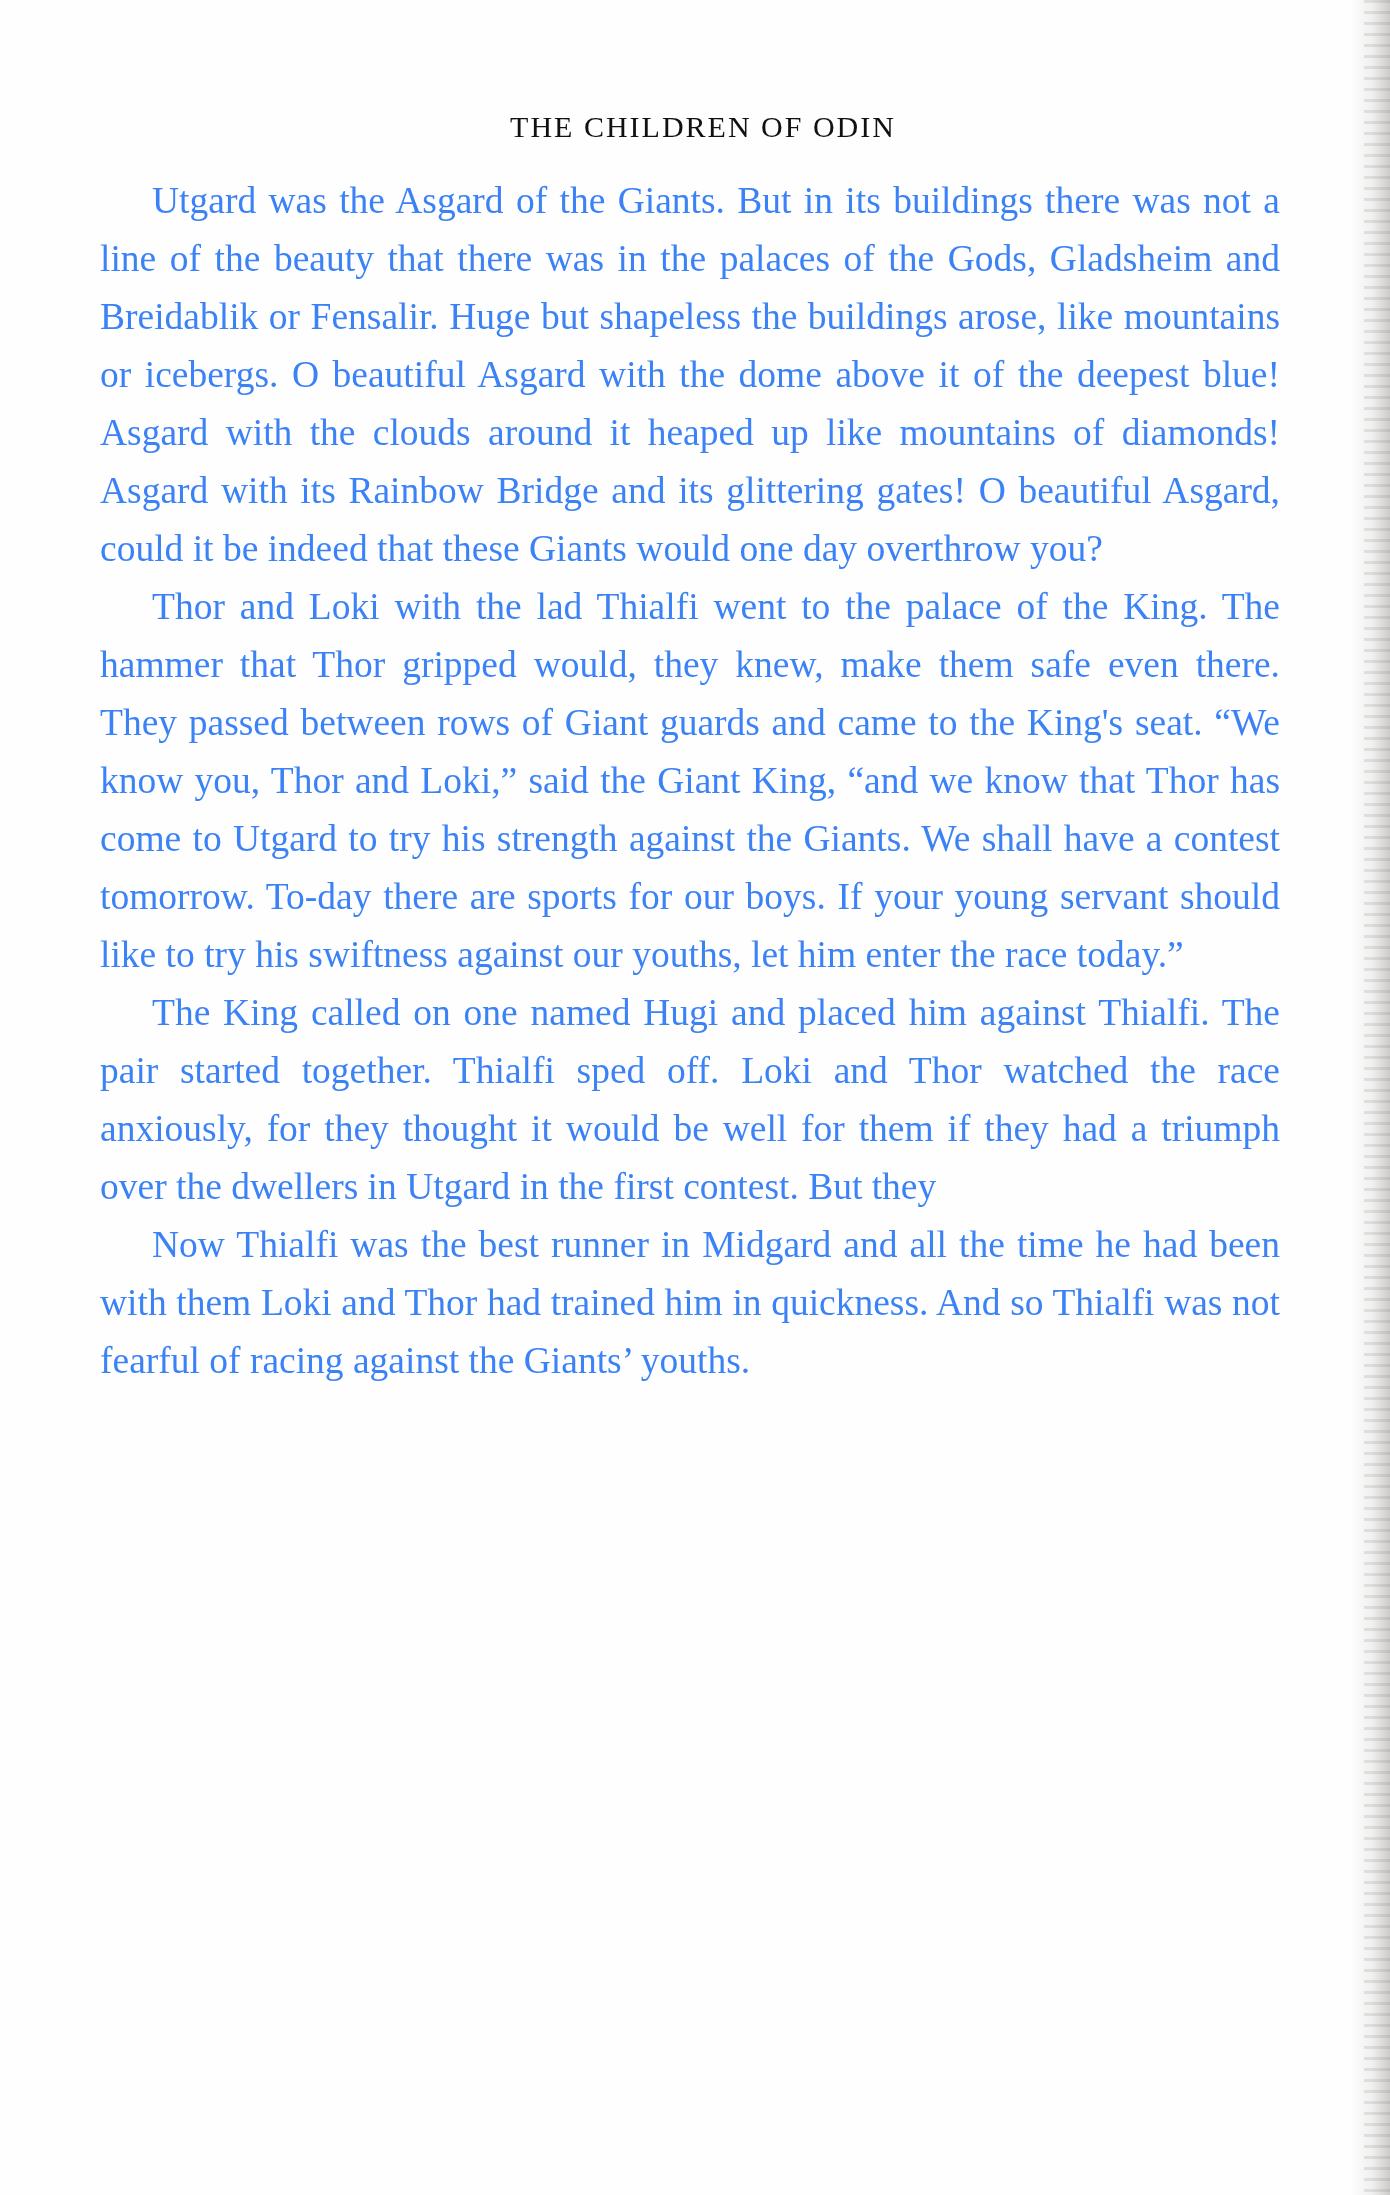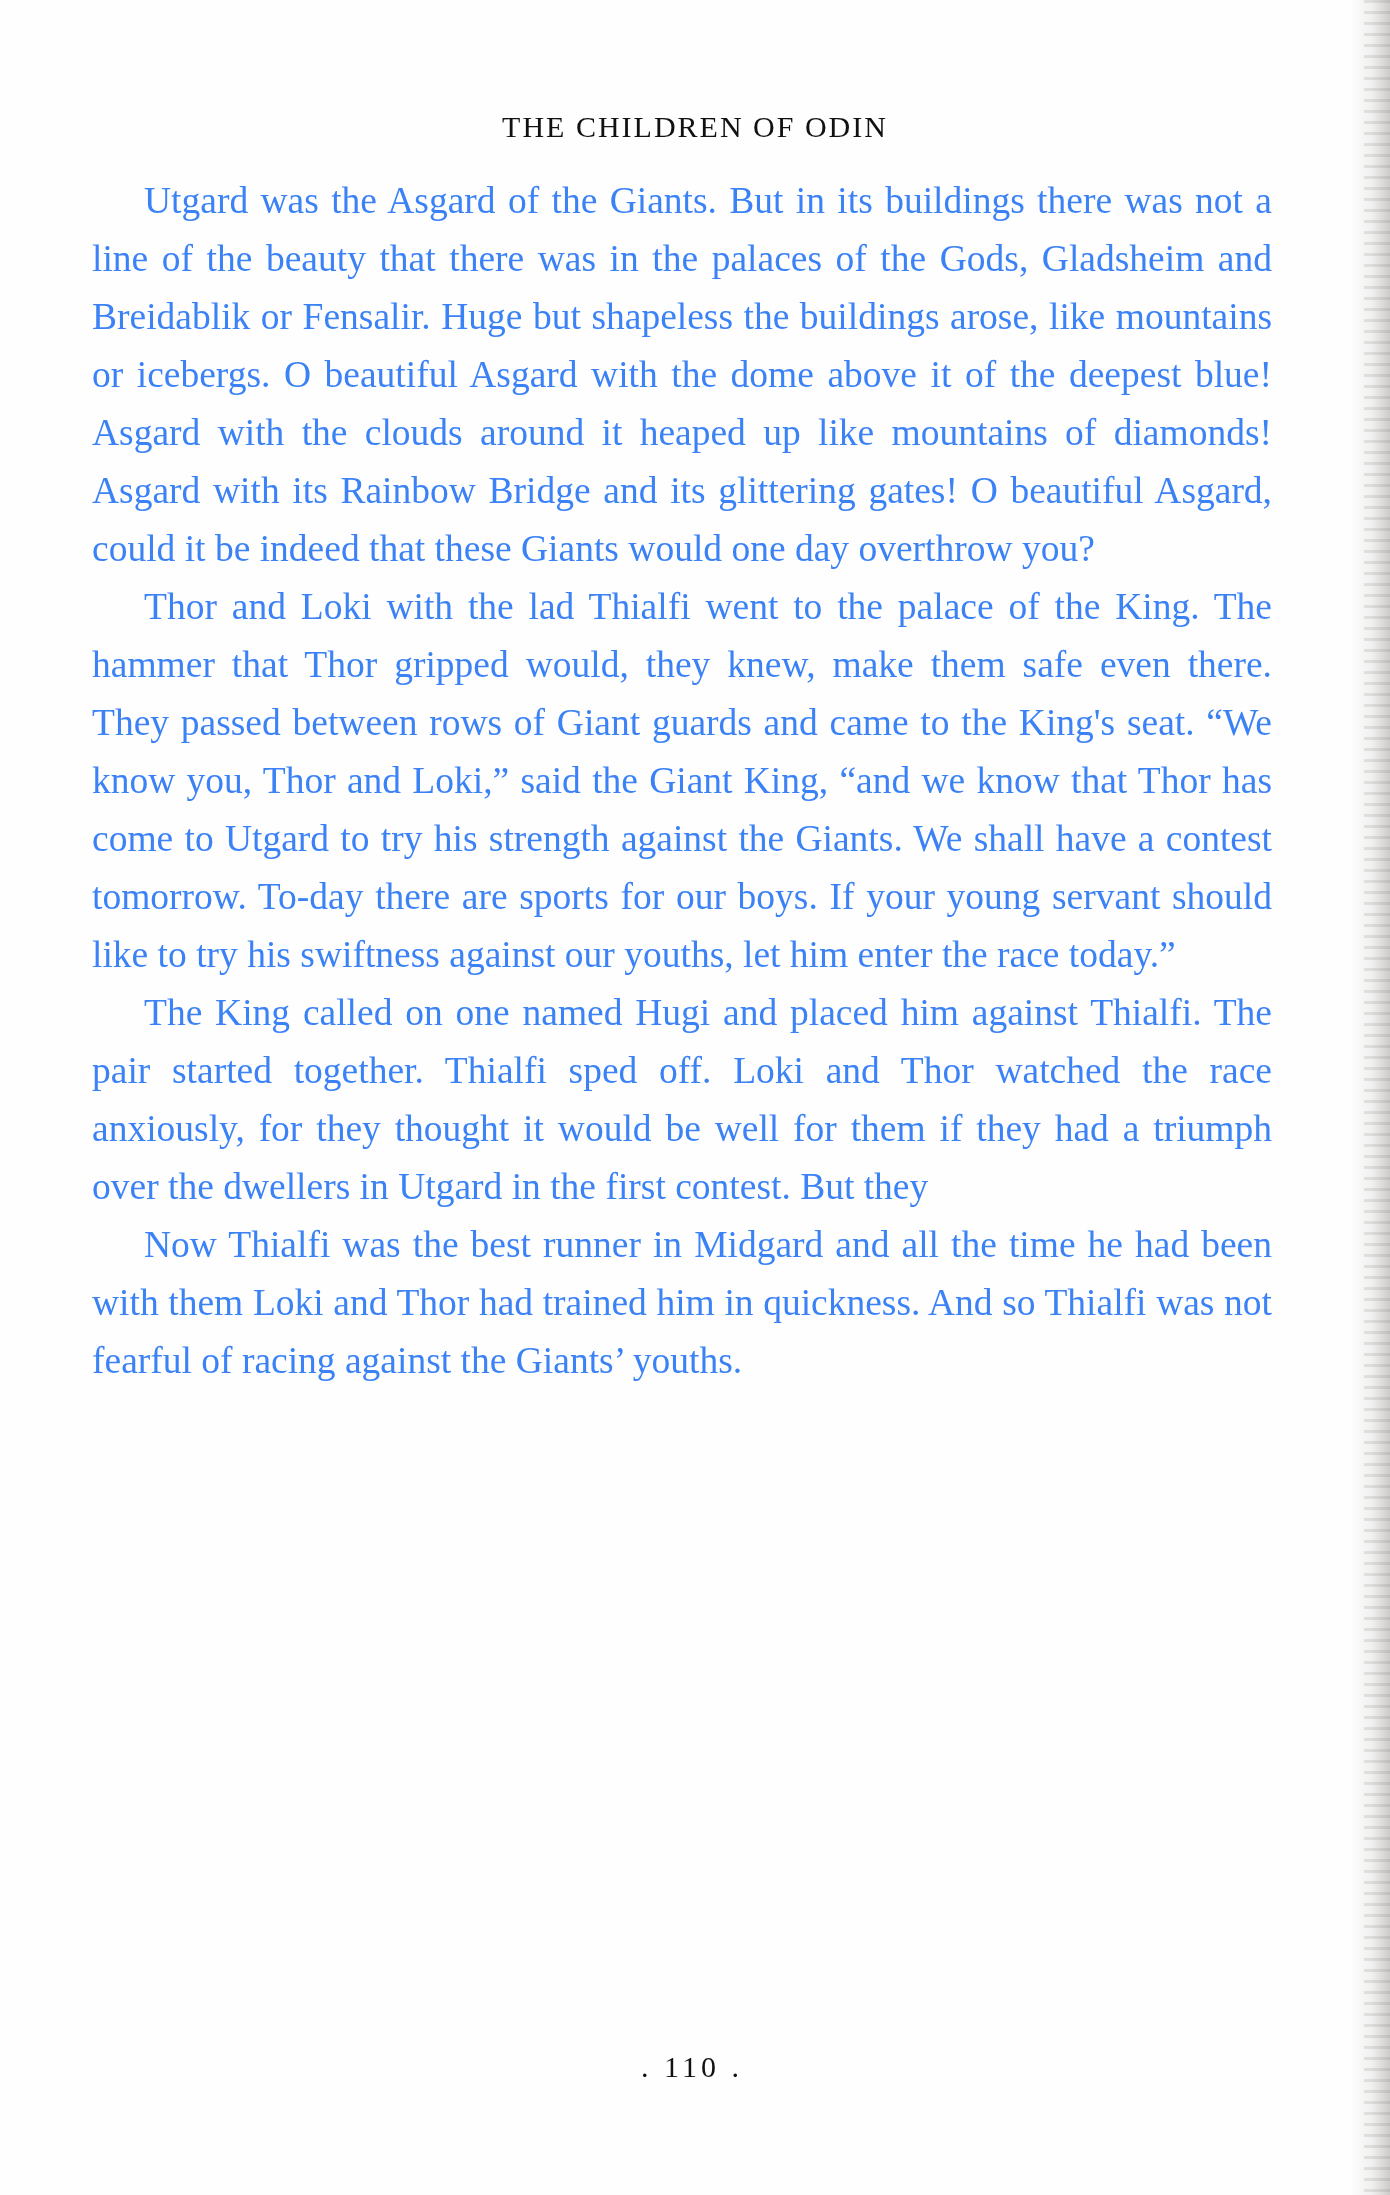--- a/index.html
+++ b/index.html
@@ -43,21 +43,21 @@
       repeating-linear-gradient(to bottom,
         rgba(120,110,100,0.16) 0px,
         rgba(120,110,100,0.16) 3px,
         rgba(255,255,255,0) 3px,
         rgba(255,255,255,0) 11px);
     pointer-events: none;
   }
 
   .content {
     position: absolute;
-    left: 92px;
+    left: 100px;
     top: 110px;
     width: 1200px;
   }
 
   .running-head {
     text-align: center;
     font-size: 30px;
     letter-spacing: 2.0px;
     font-variant: small-caps;
     text-transform: uppercase;
@@ -99,18 +99,17 @@
 
     <div class="running-head">THE CHILDREN OF ODIN</div>
 
     <div class="body-text">
       <p>Utgard was the Asgard of the Giants. But in its buildings there was not a line of the beauty that there was in the palaces of the Gods, Gladsheim and Breidablik or Fensalir. Huge but shapeless the buildings arose, like mountains or icebergs. O beautiful Asgard with the dome above it of the deepest blue! Asgard with the clouds around it heaped up like mountains of diamonds! Asgard with its Rainbow Bridge and its glittering gates! O beautiful Asgard, could it be indeed that these Giants would one day overthrow you?</p>
       <p>Thor and Loki with the lad Thialfi went to the palace of the King. The hammer that Thor gripped would, they knew, make them safe even there. They passed between rows of Giant guards and came to the King's seat. “We know you, Thor and Loki,” said the Giant King, “and we know that Thor has come to Utgard to try his strength against the Giants. We shall have a contest tomorrow. To-day there are sports for our boys. If your young servant should like to try his swiftness against our youths, let him enter the race today.”</p>
       <p>The King called on one named Hugi and placed him against Thialfi. The pair started together. Thialfi sped off. Loki and Thor watched the race anxiously, for they thought it would be well for them if they had a triumph over the dwellers in Utgard in the first contest. But they</p>
       <p>Now Thialfi was the best runner in Midgard and all the time he had been with them Loki and Thor had trained him in quickness. And so Thialfi was not fearful of racing against the Giants’ youths.</p>
     </div>
 
-    <div class="folio">. 110 .</div>
   </div>
 
   <div class="edge-speckle"></div>
   <div class="edge-shadow"></div>
 </div>
 
 </body></html>

